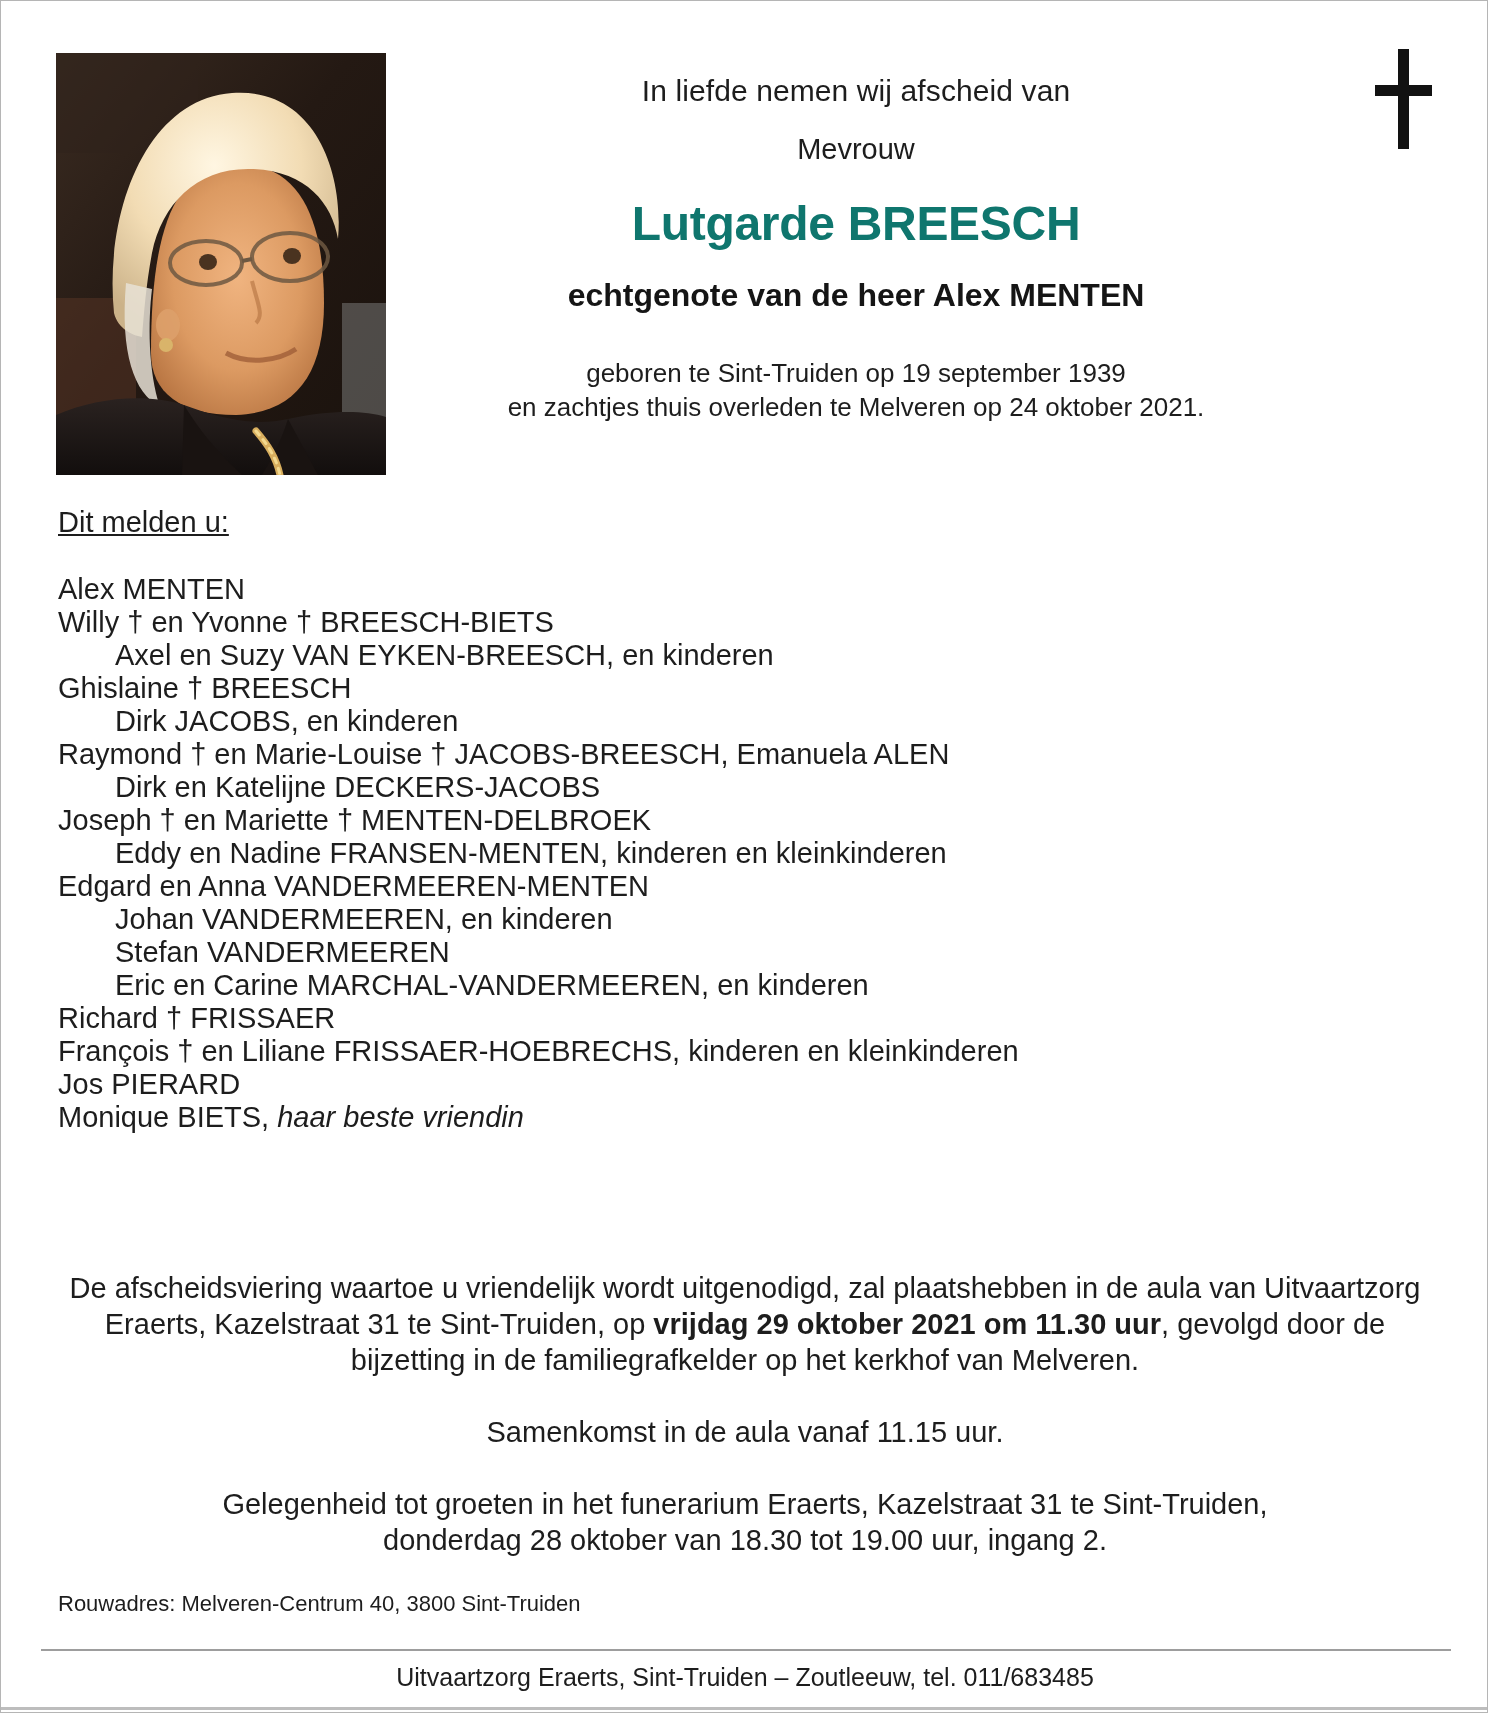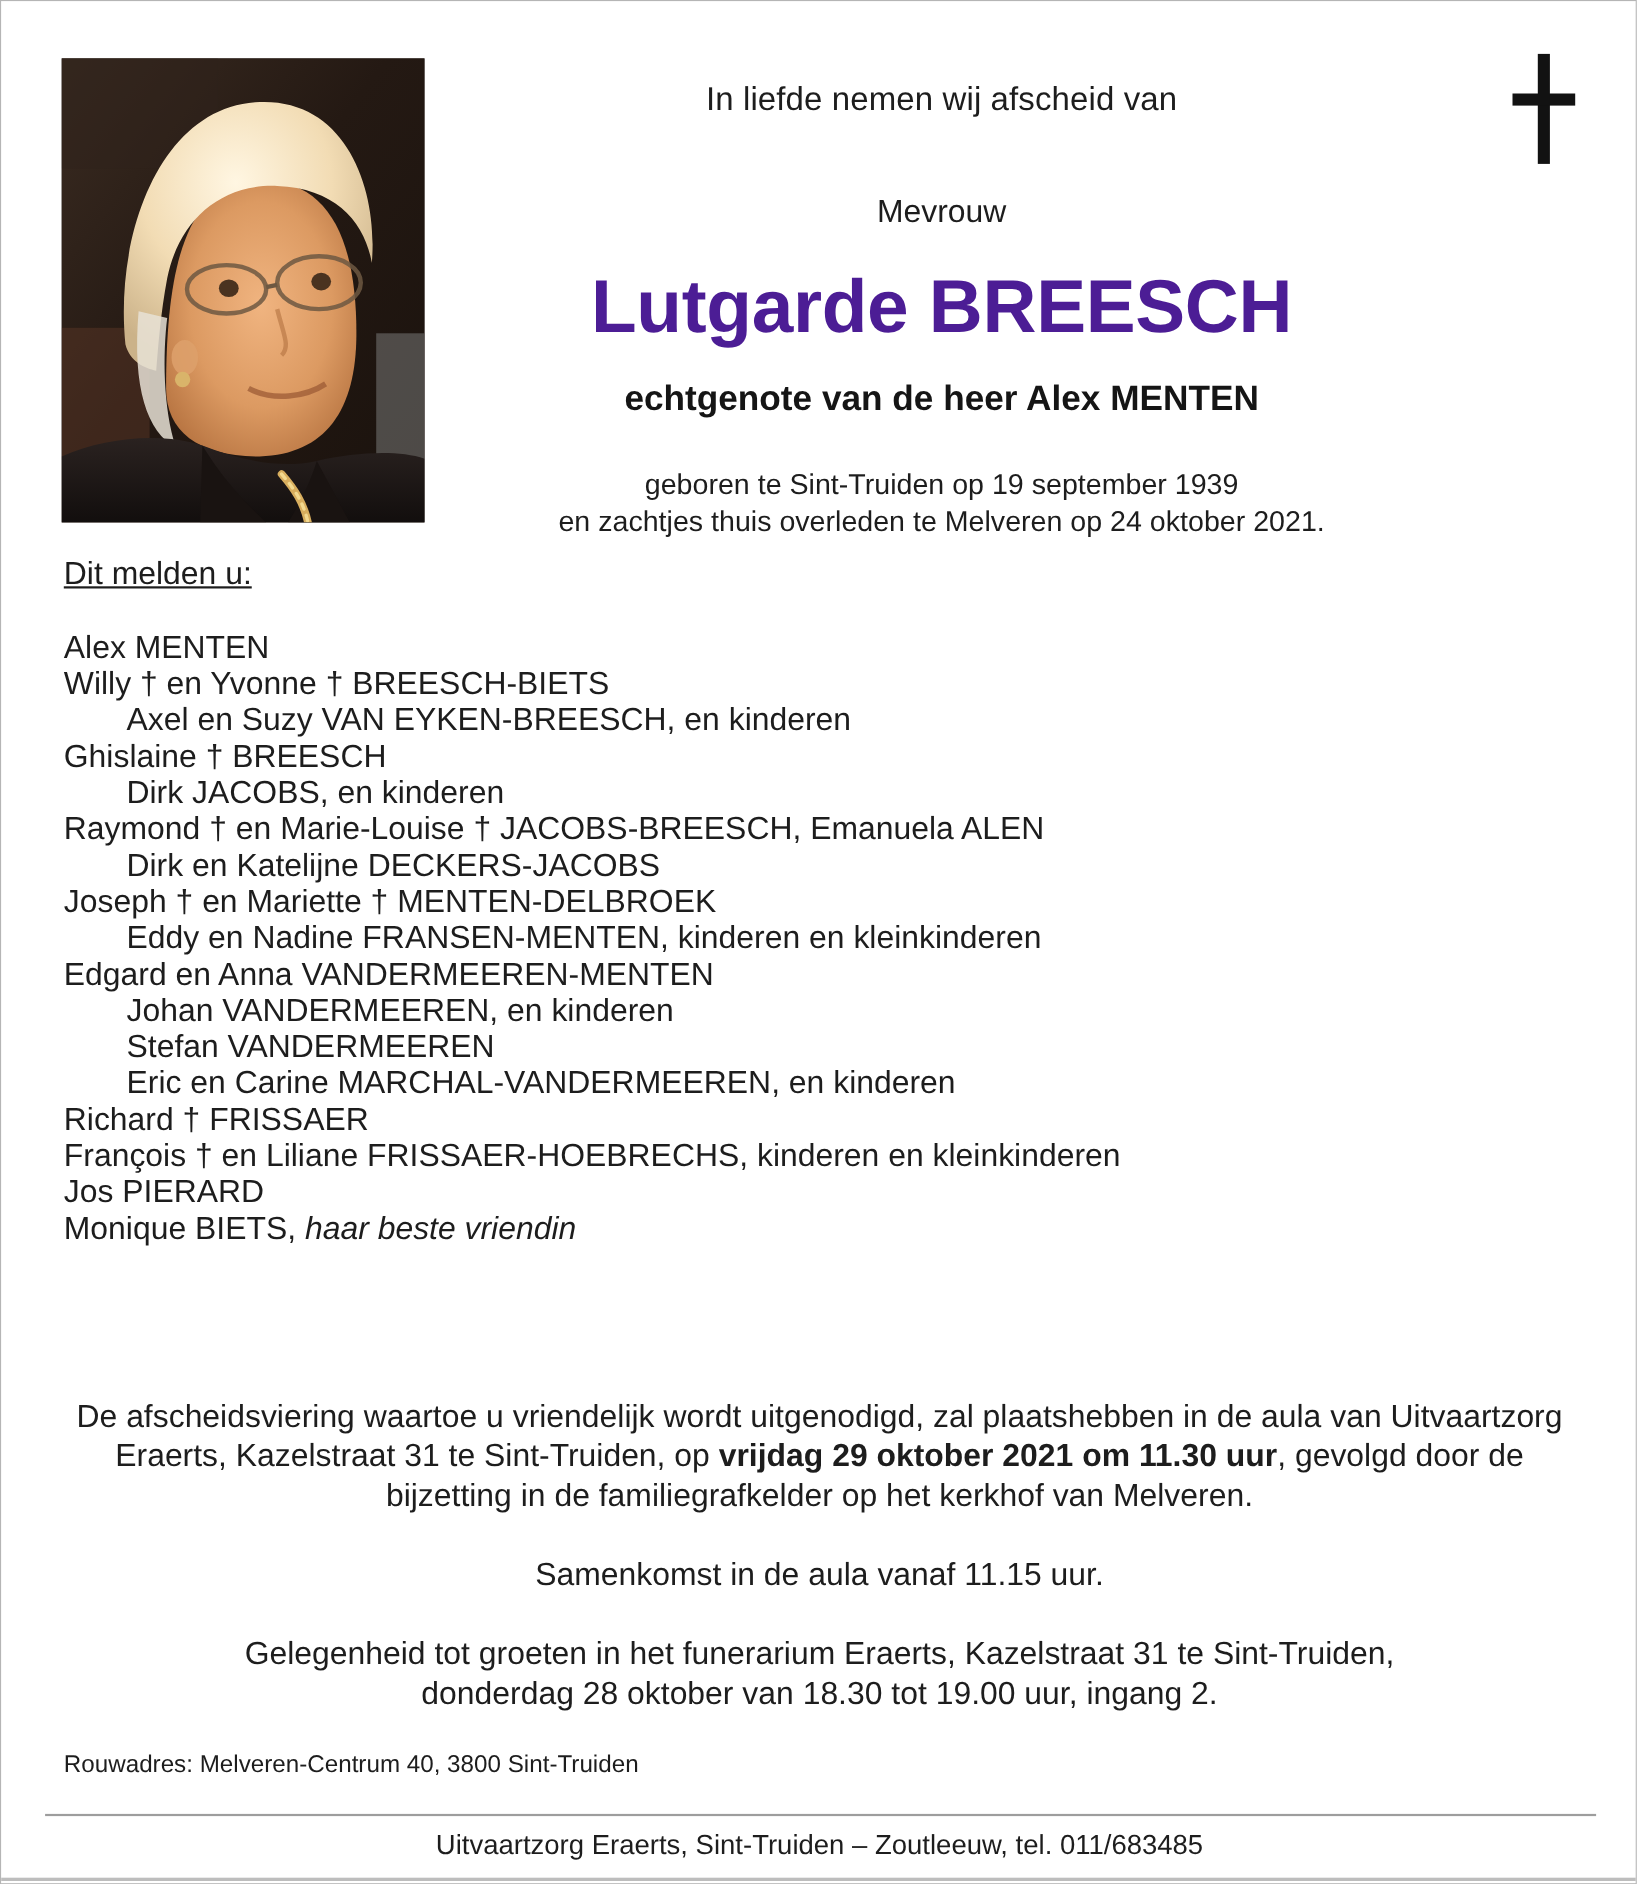--- a/index.html
+++ b/index.html
@@ -70,28 +70,28 @@
     text-align: center;
     color: #1d1d1d;
   }
   .lead {
     font-size: 30px;
     line-height: 1.2;
     letter-spacing: .1px;
   }
   .salut {
     font-size: 29px;
-    margin-top: 68px;
+    margin-top: 24px;
   }
   .bigname {
-    font-size: 68px;
+    font-size: 48px;
     font-weight: bold;
     margin-top: 30px;
     letter-spacing: -0.3px;
-    color: #4c1d95;
+    color: #0f766e;
   }
   .spouse {
     font-size: 32px;
     font-weight: bold;
     margin-top: 26px;
     color: #151515;
   }
   .dates {
     font-size: 26px;
     margin-top: 42px;

